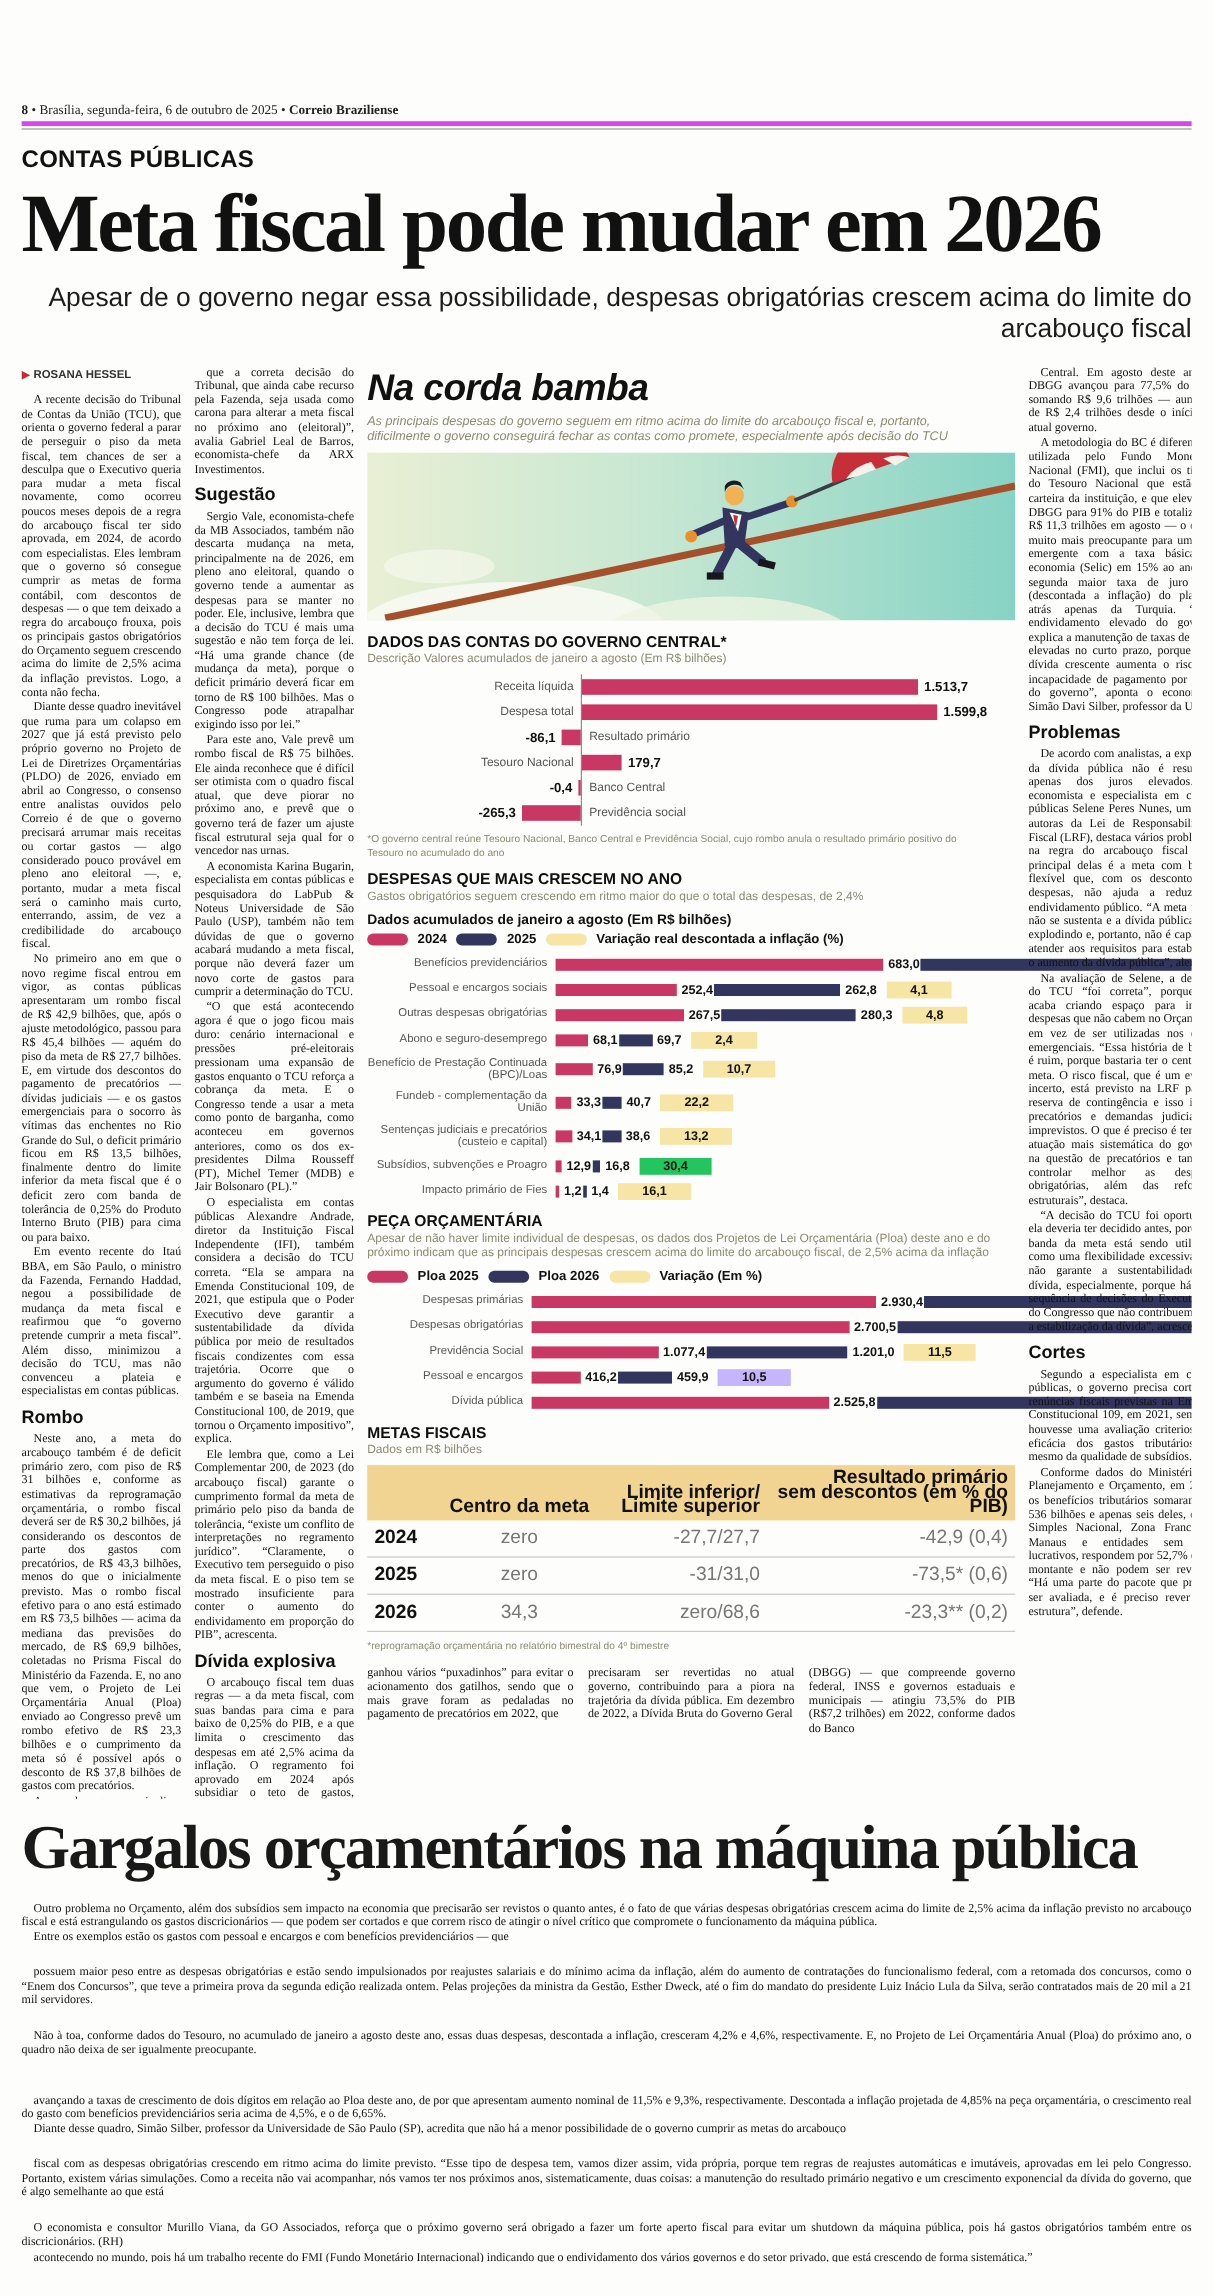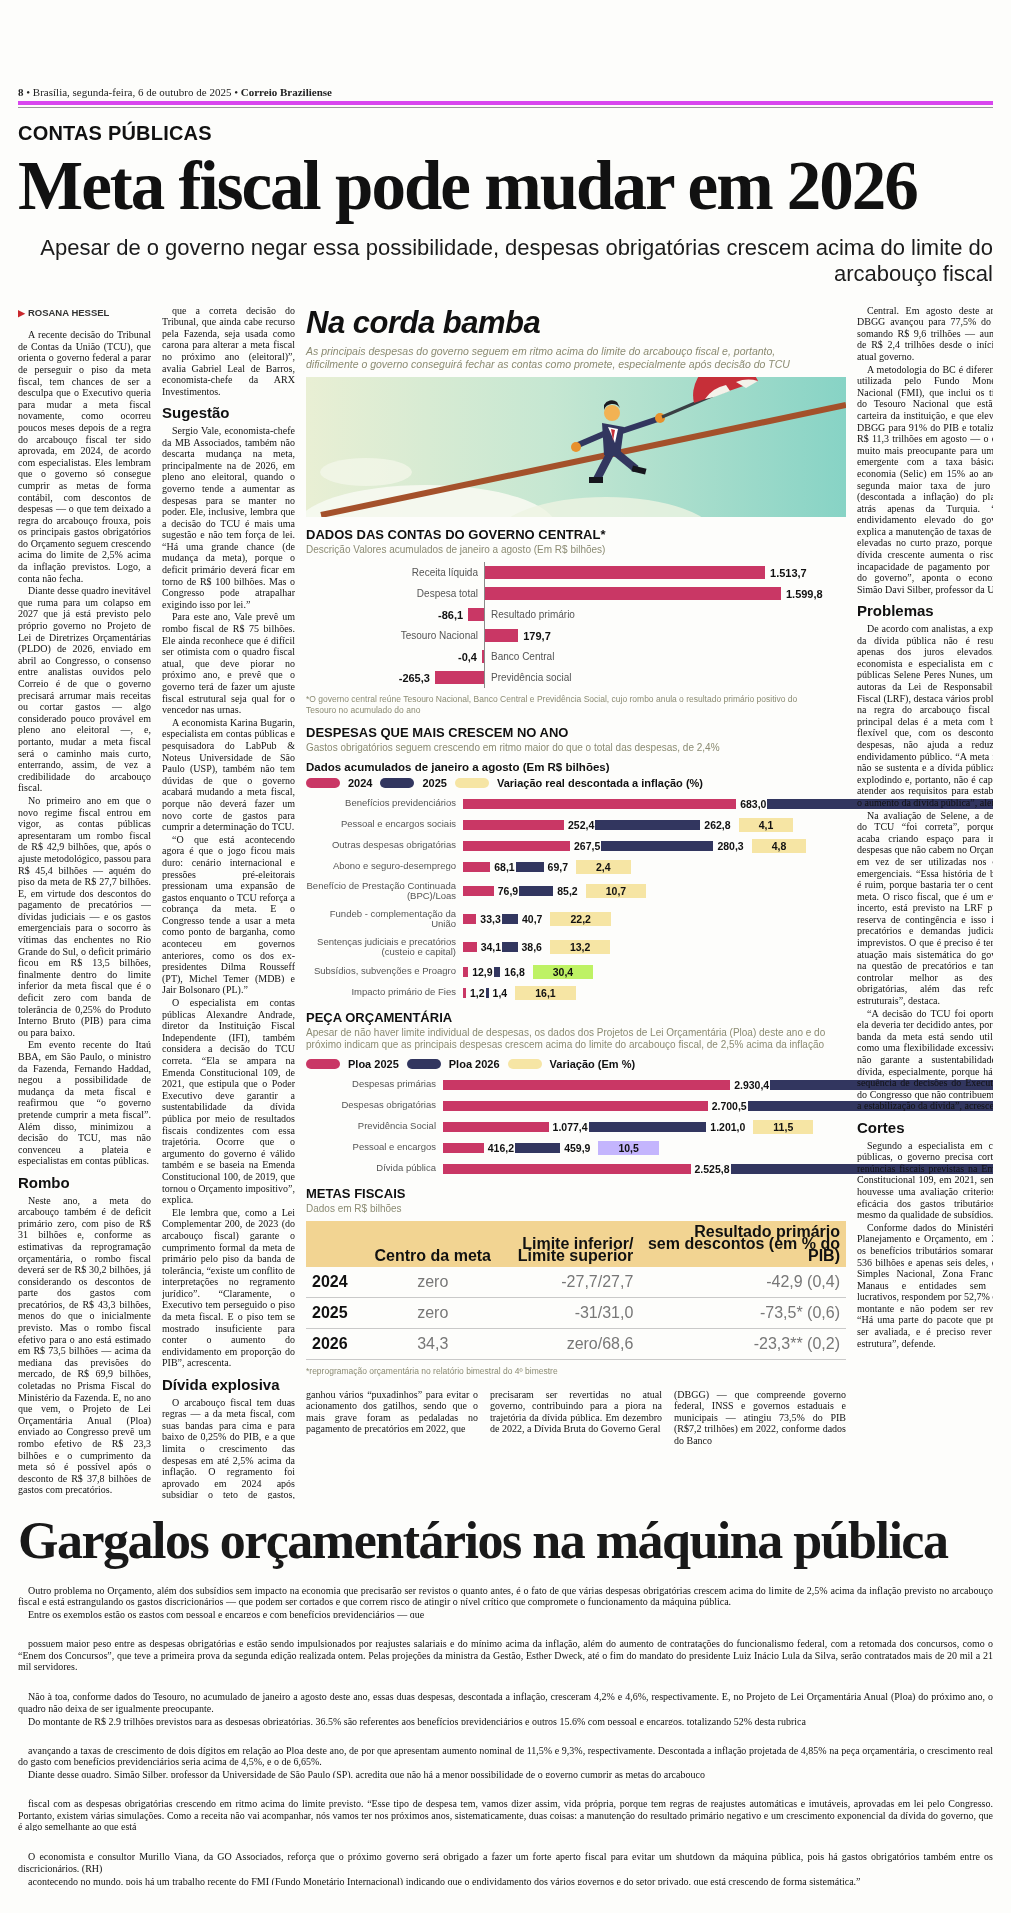--- a/index.html
+++ b/index.html
@@ -338,21 +338,21 @@
               <div class="c2-bars">
                 <div class="c2-line">
                   <div class="bar" style="background: rgb(201, 55, 101); width: 5.16px;"></div>
                   <span class="c2-val">12,9</span>
                 </div>
                 <div class="c2-line">
                   <div class="bar" style="background: rgb(50, 54, 95); width: 6.72px;"></div>
                   <span class="c2-val">16,8</span>
                 </div>
               </div>
-              <span class="badge" style="background: #bef264;">30,4</span>
+              <span class="badge" style="background: #22c55e;">30,4</span>
             </div>
             <div class="c2-row">
               <div class="c2-label" style="width: 150px;">Impacto primário de Fies</div>
               <div class="c2-bars">
                 <div class="c2-line">
                   <div class="bar" style="background: rgb(201, 55, 101); width: 3px;"></div>
                   <span class="c2-val">1,2</span>
                 </div>
                 <div class="c2-line">
                   <div class="bar" style="background: rgb(50, 54, 95); width: 3px;"></div>
@@ -505,21 +505,20 @@
     <div class="b-cols" id="bottom-cols">
         <div class="b-col">
           <p class="col-p">Outro problema no Orçamento, além dos subsídios sem impacto na economia que precisarão ser revistos o quanto antes, é o fato de que várias despesas obrigatórias crescem acima do limite de 2,5% acima da inflação previsto no arcabouço fiscal e está estrangulando os gastos discricionários — que podem ser cortados e que correm risco de atingir o nível crítico que compromete o funcionamento da máquina pública.</p>
           <p class="col-p">Entre os exemplos estão os gastos com pessoal e encargos e com benefícios previdenciários — que</p>
         </div>
         <div class="b-col">
           <p class="col-p">possuem maior peso entre as despesas obrigatórias e estão sendo impulsionados por reajustes salariais e do mínimo acima da inflação, além do aumento de contratações do funcionalismo federal, com a retomada dos concursos, como o “Enem dos Concursos”, que teve a primeira prova da segunda edição realizada ontem. Pelas projeções da ministra da Gestão, Esther Dweck, até o fim do mandato do presidente Luiz Inácio Lula da Silva, serão contratados mais de 20 mil a 21 mil servidores.</p>
         </div>
         <div class="b-col">
           <p class="col-p">Não à toa, conforme dados do Tesouro, no acumulado de janeiro a agosto deste ano, essas duas despesas, descontada a inflação, cresceram 4,2% e 4,6%, respectivamente. E, no Projeto de Lei Orçamentária Anual (Ploa) do próximo ano, o quadro não deixa de ser igualmente preocupante.</p>
-          <p class="col-p">Do montante de R$ 2,9 trilhões previstos para as despesas obrigatórias, 36,5% são referentes aos benefícios previdenciários e outros 15,6% com pessoal e encargos, totalizando 52% desta rubrica</p>
         </div>
         <div class="b-col">
           <p class="col-p">avançando a taxas de crescimento de dois dígitos em relação ao Ploa deste ano, de por que apresentam aumento nominal de 11,5% e 9,3%, respectivamente. Descontada a inflação projetada de 4,85% na peça orçamentária, o crescimento real do gasto com benefícios previdenciários seria acima de 4,5%, e o de 6,65%.</p>
           <p class="col-p">Diante desse quadro, Simão Silber, professor da Universidade de São Paulo (SP), acredita que não há a menor possibilidade de o governo cumprir as metas do arcabouço</p>
         </div>
         <div class="b-col">
           <p class="col-p">fiscal com as despesas obrigatórias crescendo em ritmo acima do limite previsto. “Esse tipo de despesa tem, vamos dizer assim, vida própria, porque tem regras de reajustes automáticas e imutáveis, aprovadas em lei pelo Congresso. Portanto, existem várias simulações. Como a receita não vai acompanhar, nós vamos ter nos próximos anos, sistematicamente, duas coisas: a manutenção do resultado primário negativo e um crescimento exponencial da dívida do governo, que é algo semelhante ao que está</p>
         </div>
         <div class="b-col">
           <p class="col-p">O economista e consultor Murillo Viana, da GO Associados, reforça que o próximo governo será obrigado a fazer um forte aperto fiscal para evitar um shutdown da máquina pública, pois há gastos obrigatórios também entre os discricionários. (RH)</p>

